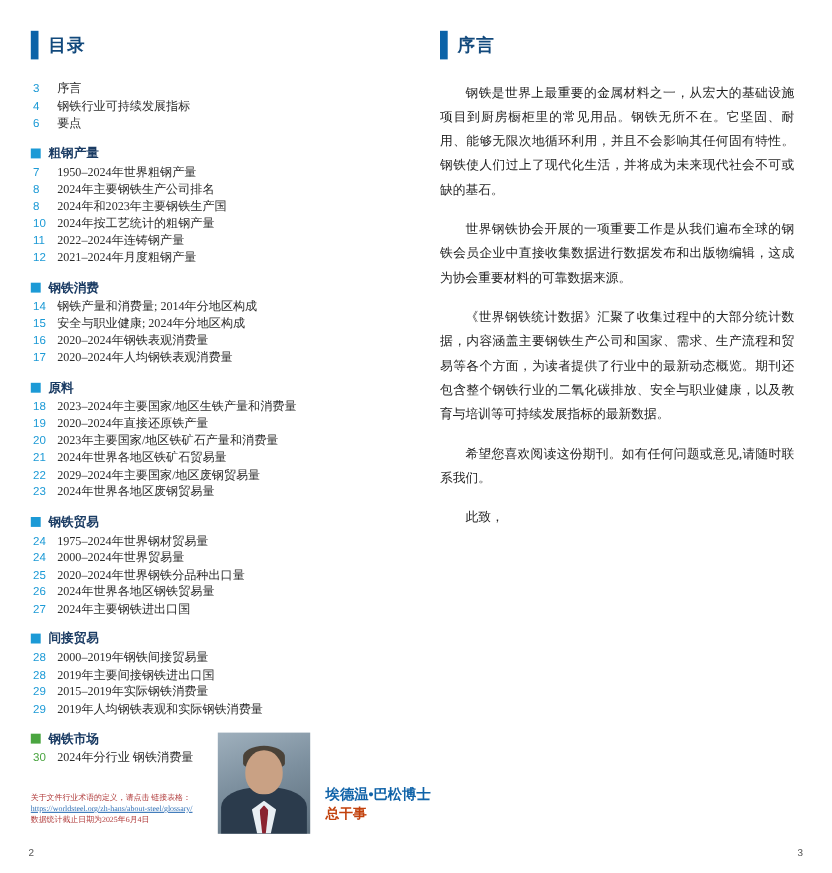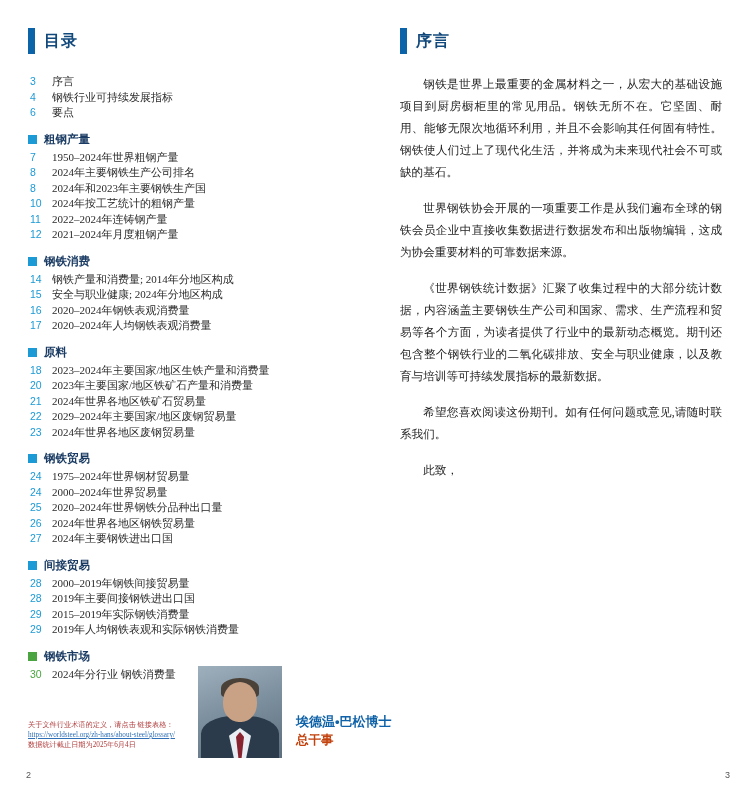--- a/index.html
+++ b/index.html
@@ -279,20 +279,24 @@
     <div class="toc-group">
       <div class="toc-group-head">
         <span class="sq"></span>
         <span class="g-label">原料</span>
       </div>
       <div class="toc-row">
         <span class="pg">18</span>
         <span class="txt">2023–2024年主要国家/地区生铁产量和消费量</span>
       </div>
       <div class="toc-row">
+        <span class="pg">19</span>
+        <span class="txt">2020–2024年直接还原铁产量</span>
+      </div>
+      <div class="toc-row">
         <span class="pg">20</span>
         <span class="txt">2023年主要国家/地区铁矿石产量和消费量</span>
       </div>
       <div class="toc-row">
         <span class="pg">21</span>
         <span class="txt">2024年世界各地区铁矿石贸易量</span>
       </div>
       <div class="toc-row">
         <span class="pg">22</span>
         <span class="txt">2029–2024年主要国家/地区废钢贸易量</span>

